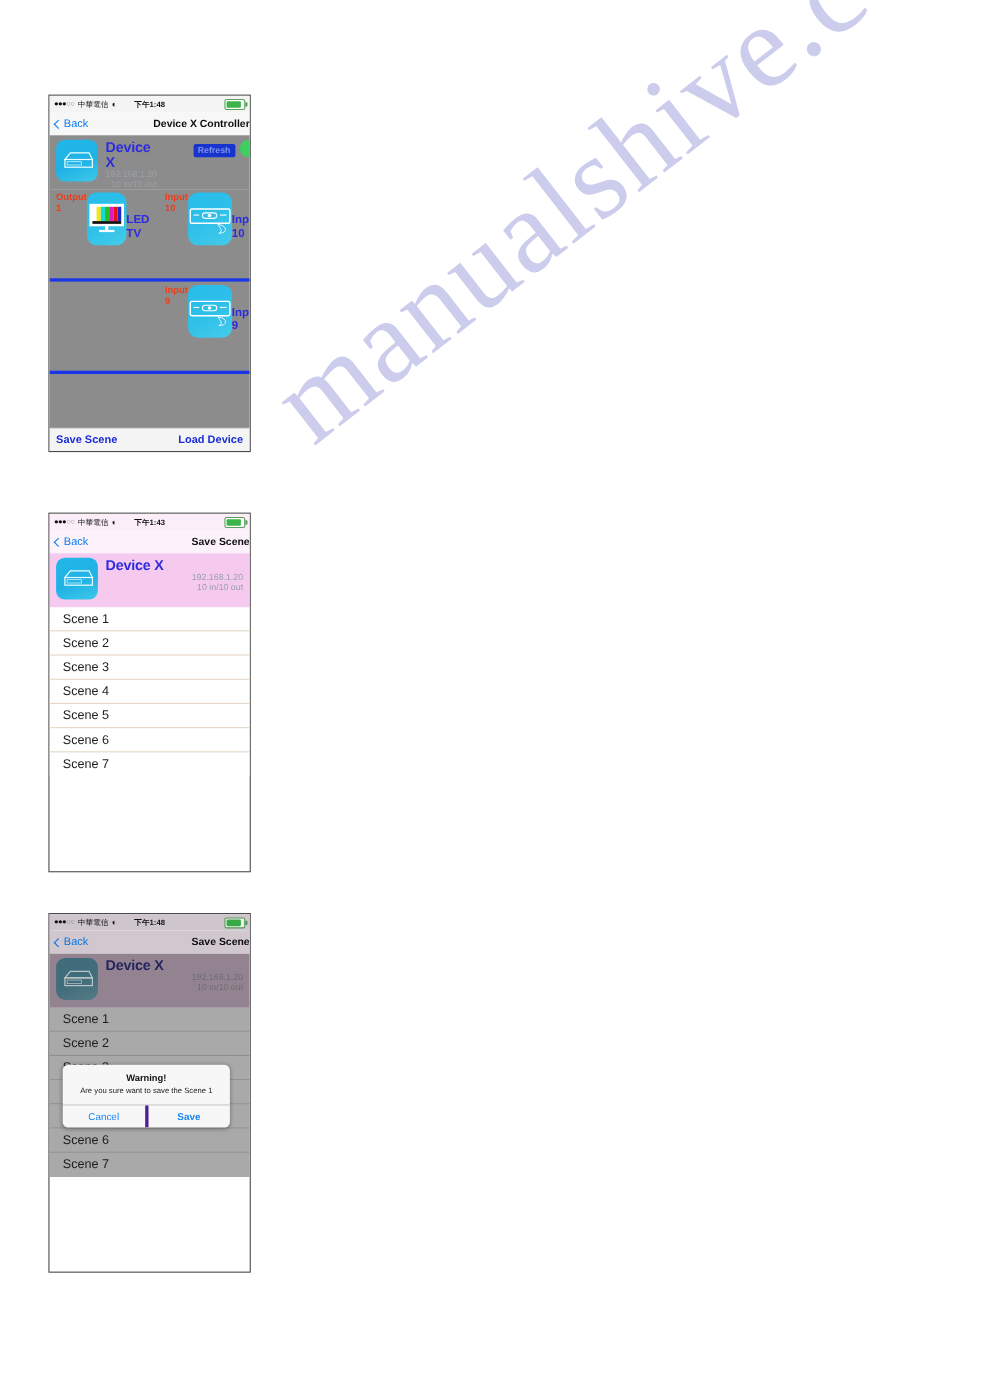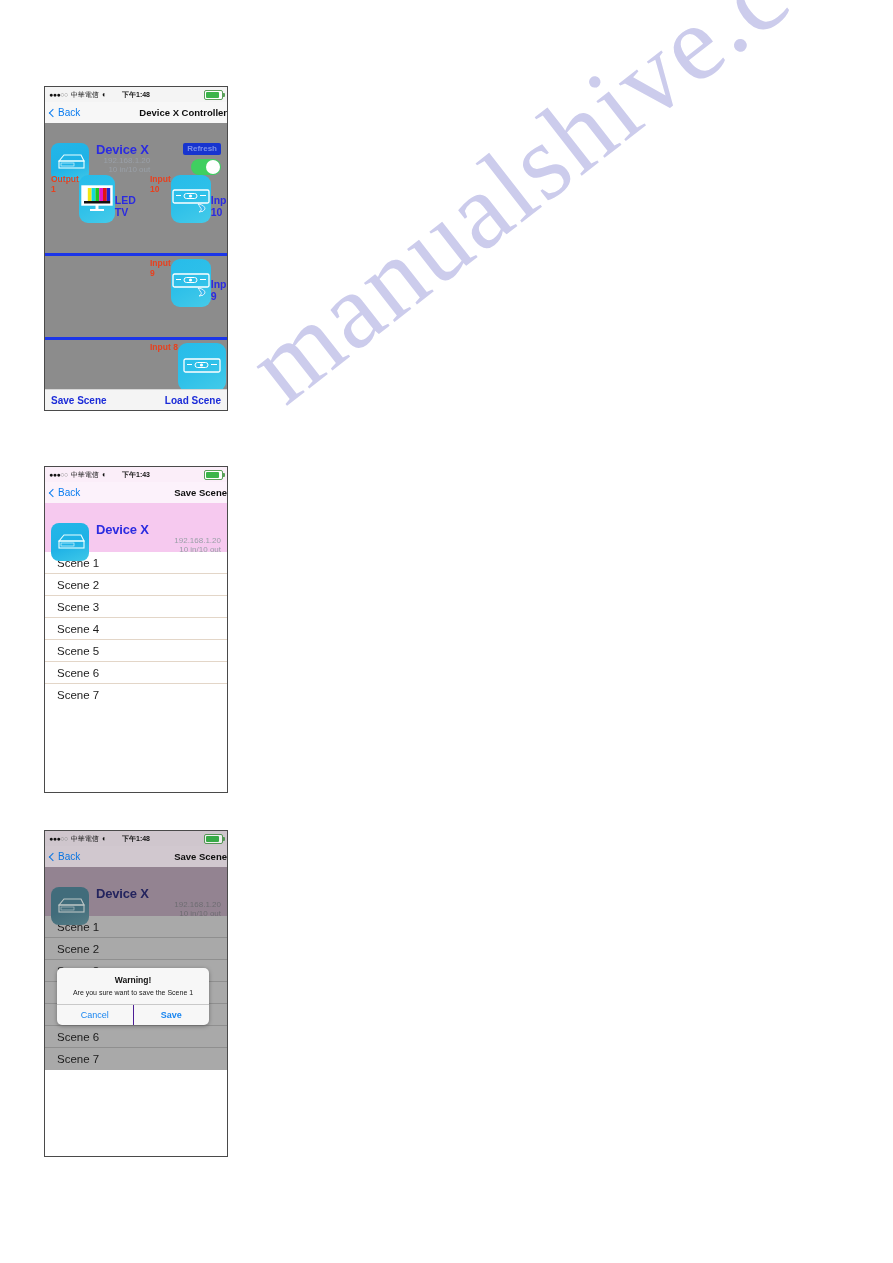--- a/index.html
+++ b/index.html
@@ -107,37 +107,37 @@
   .nav-title {
     position: absolute; left: 0; right: 0;
     text-align: right;
     font-size: 9.5px; font-weight: bold; color: #0e0e0e;
   }
 
   
   .device-card {
     display: flex;
     align-items: flex-start;
-    padding: 20px 6px 3px 6px;
+    padding: 4px 6px 3px 6px;
     box-sizing: border-box;
     height: 49px;
     position: relative;
   }
   .dev-icon {
     width: 38px; height: 38px;
     border-radius: 8px;
     background: linear-gradient(160deg, #23b6e8 0%, #1fb2e6 55%, #3fc8e8 100%);
     flex: 0 0 auto;
     display: flex; align-items: center; justify-content: center;
   }
   .dev-text { margin-left: 7px; line-height: 1.08; flex: 1 1 auto; }
   .dev-name { font-size: 13px; color: #2b2be0; font-weight: bold; letter-spacing: -0.2px; }
   .dev-sub { font-size: 8px; color: #9aa0a8; text-align: right; }
   .dev-right {
-    display: flex; flex-direction: column; align-items: flex-end;
+    display: flex; align-items: flex-end;
     gap: 4px; flex: 0 0 auto; margin-left: 33px;
   }
   .refresh-btn {
     background: #1734cf; color: #7c90e8;
     font-size: 8px; font-weight: bold;
     padding: 2px 4px 2px 4px;
     border-radius: 2px;
     line-height: 1;
   }
   .toggle {
@@ -240,21 +240,21 @@
     display: flex; border-top: 1px solid #c9c9c9;
   }
   .alert-btn {
     flex: 1 1 50%;
     text-align: center;
     padding: 5px 0;
     font-size: 9px;
     color: #1a86f0;
   }
   .alert-btn.primary { font-weight: bold; }
-  .alert-btn + .alert-btn { border-left: 1px solid #4c1d95; }
+  .alert-btn + .alert-btn { border-left: 3px solid #4c1d95; }
 
   svg { display: block; }
 </style>
 </head>
 <body>
 
 <div id="page">
 
   <div class="watermark">manualshive.com</div>
 
@@ -351,40 +351,27 @@
               <rect x="5" y="11" width="5" height="1" fill="#ffffff"></rect>
               <rect x="29" y="11" width="6" height="1" fill="#ffffff"></rect>
               <path d="M27 20 q7 1 7 5 q-1 3 -6 3 q4 -2 1 -5 q-1 -2 -2 -3 Z" fill="#3bb7ec" stroke="#ffffff" stroke-width="0.8"></path>
             </svg>
           </div>
           <div class="tile-label">Input 9</div>
         </div>
       </div>
 
       <div class="mrow" style="border-bottom:none;">
-        <div class="mcell right">
-          <div class="port-label">Input 8</div>
-          <div class="tile">
-            <svg width="40" height="26" viewBox="0 0 40 26">
-              <rect x="2" y="5" width="36" height="13" rx="1.5" fill="none" stroke="#ffffff" stroke-width="1.3"></rect>
-              <rect x="13" y="8.5" width="13" height="5" rx="2.5" fill="none" stroke="#ffffff" stroke-width="1"></rect>
-              <circle cx="19.5" cy="11" r="1.6" fill="#ffffff"></circle>
-              <rect x="5" y="10" width="5" height="1" fill="#ffffff"></rect>
-              <rect x="29" y="10" width="6" height="1" fill="#ffffff"></rect>
-            </svg>
-          </div>
-          <div class="tile-label"></div>
-        </div>
       </div>
 
     </div>
 
     <div class="toolbar">
       <span>Save Scene</span>
-      <span>Load Scene</span>
+      <span>Load Device</span>
     </div>
 
   </div>
 
   <div class="phone" id="phone2">
 
     <div class="statusbar" style="background:#fbeef9;">
       <span class="sb-dots"><span class="filled">●●●</span><span class="hollow">○○</span></span>
       <span class="sb-carrier">中華電信</span>
       <span class="sb-wifi">◐</span>

